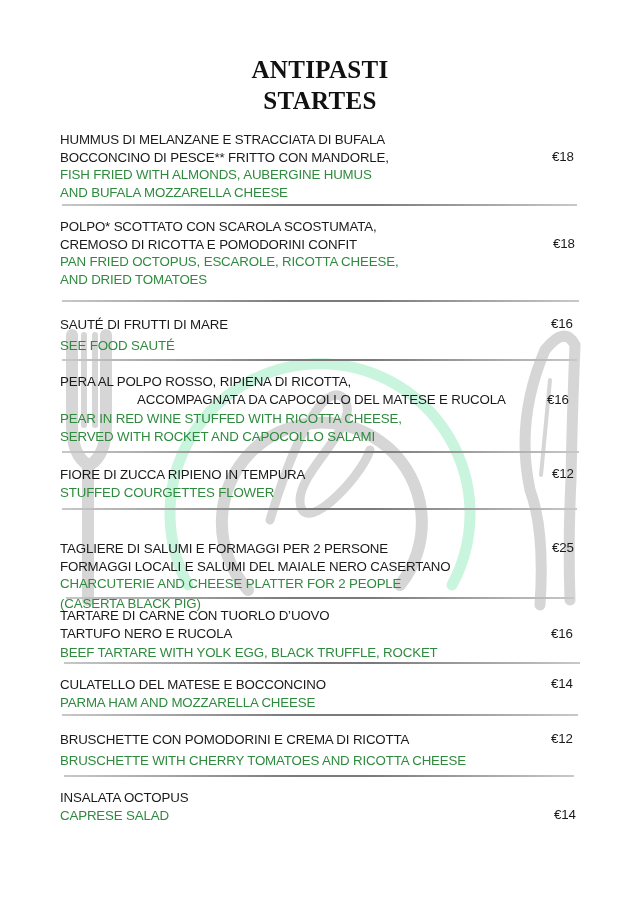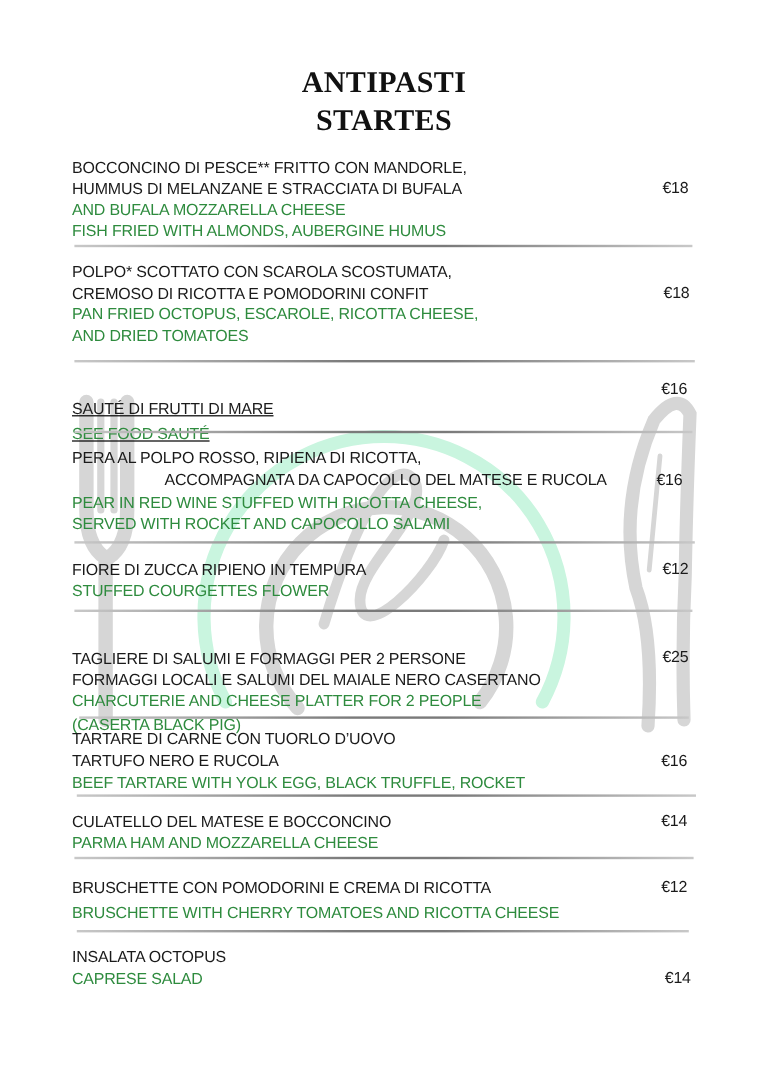--- a/index.html
+++ b/index.html
@@ -35,38 +35,38 @@
   <g fill="none" stroke="#d6d6d6" stroke-linecap="round">
     <path d="M 540 605 Q 545 530 530 490 Q 515 420 545 350 Q 565 325 575 345 Q 572 420 571 480 Q 568 540 570 600" stroke-width="11"></path>
     <path d="M 550 380 L 541 475" stroke-width="4"></path>
   </g>
 </svg>
 
 <div class="title" style="top:56px;">ANTIPASTI</div>
 <div class="title" style="top:87px;">STARTES</div>
 
 <div class="item" style="top:131px;">
+  <div class="line it">HUMMUS DI MELANZANE E STRACCIATA DI BUFALA</div>
   <div class="line it">BOCCONCINO DI PESCE** FRITTO CON  MANDORLE,</div>
-  <div class="line it">HUMMUS DI MELANZANE E STRACCIATA DI BUFALA</div>
+  <div class="line en">FISH FRIED WITH ALMONDS, AUBERGINE HUMUS</div>
   <div class="line en">AND BUFALA MOZZARELLA  CHEESE</div>
-  <div class="line en">FISH FRIED WITH ALMONDS, AUBERGINE HUMUS</div>
 </div>
 <div class="price" style="left:552px;top:149px;">€18</div>
 <div class="divider" style="left:62px;width:515px;top:204px;"></div>
 
 <div class="item" style="top:218px;">
   <div class="line it">POLPO* SCOTTATO CON SCAROLA SCOSTUMATA,</div>
   <div class="line it">CREMOSO DI RICOTTA E POMODORINI CONFIT</div>
   <div class="line en">PAN FRIED OCTOPUS, ESCAROLE, RICOTTA CHEESE,</div>
   <div class="line en">AND DRIED TOMATOES</div>
 </div>
 <div class="price" style="left:553px;top:236px;">€18</div>
 <div class="divider" style="left:62px;width:517px;top:300px;"></div>
 
-<div class="item" style="top:332px;text-decoration:underline;">
+<div class="item" style="top:316px;">
   <div class="line it">SAUTÉ DI FRUTTI DI MARE</div>
   <div class="line en" style="margin-top:3px;">SEE FOOD SAUTÉ</div>
 </div>
 <div class="price" style="left:551px;top:316px;">€16</div>
 <div class="divider" style="left:62px;width:515px;top:359px;"></div>
 
 <div class="item" style="top:373px;">
   <div class="line it">PERA  AL POLPO ROSSO, RIPIENA DI RICOTTA,</div>
   <div class="line it" style="white-space:pre;text-align:center;"> ACCOMPAGNATA DA CAPOCOLLO DEL MATESE E RUCOLA</div>
   <div class="line en" style="margin-top:2px;">PEAR IN RED WINE  STUFFED WITH RICOTTA CHEESE,</div>

